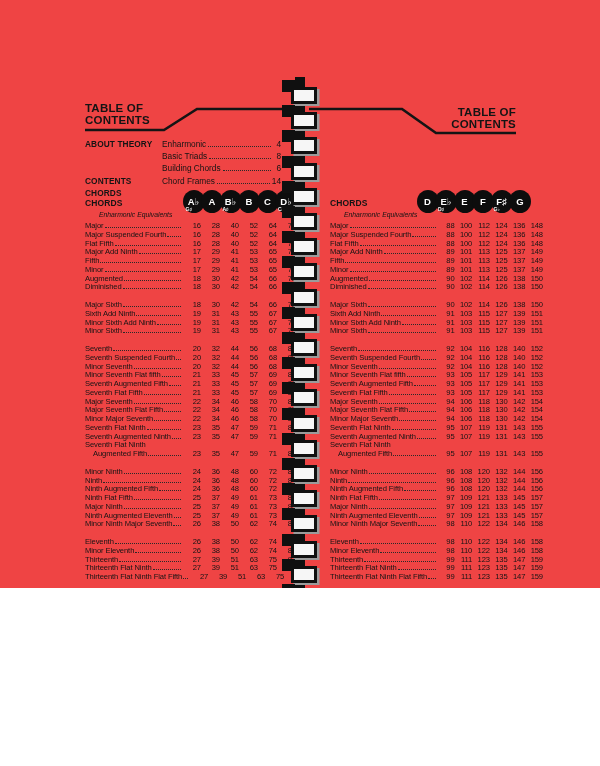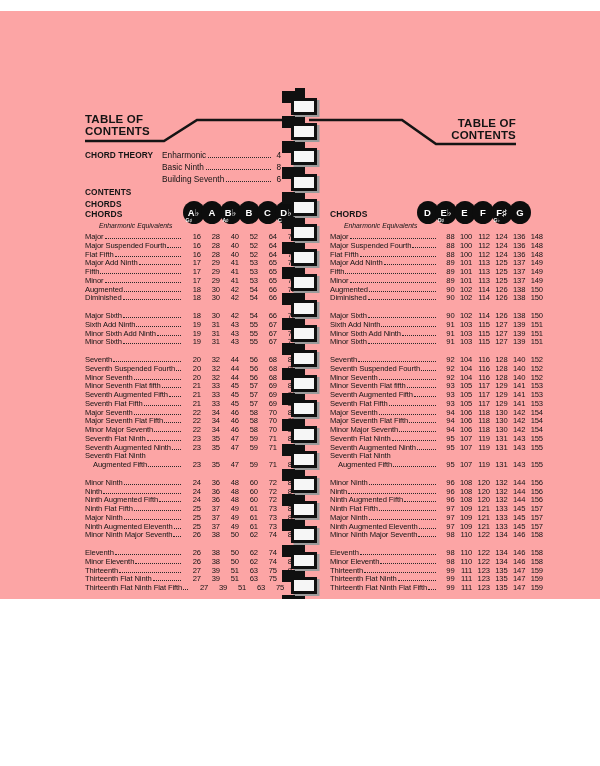--- a/index.html
+++ b/index.html
@@ -1,17 +1,17 @@
 <!DOCTYPE html>
 <html><head>
 <meta charset="utf-8">
 <style>
   html,body{margin:0;padding:0;background:#fff;}
-  .scan{position:relative;width:600px;height:588px;background:#fca5a5;overflow:hidden;
-        font-family:"Liberation Sans","DejaVu Sans",sans-serif;color:#141414;margin-top:11px;}
+  .scan{position:relative;width:600px;height:588px;background:#ef4444;overflow:hidden;
+        font-family:"Liberation Sans","DejaVu Sans",sans-serif;color:#141414;}
   .tablines{position:absolute;left:0;top:0;pointer-events:none;}
 
   .page{position:absolute;top:100px;height:650px;}
   .page.left{left:85px;width:211px;}
   .page.right{left:330px;width:213px;}
 
   .tab-title{position:absolute;top:3px;left:0;font-weight:bold;font-size:11.5px;line-height:11.5px;letter-spacing:.2px;}
   .page.right .tab-title{left:auto;right:27px;text-align:right;top:7px;}
 
   .theory{position:absolute;top:39px;left:0;width:196px;}
@@ -68,41 +68,48 @@
   </svg>
 
   <div class="page left">
     <div class="tab-title">
       <div>TABLE OF</div>
       <div>CONTENTS</div>
     </div>
 
     <div class="theory">
         <div class="section">
-          <div class="sec-label">CHORD THEORY</div>
+          <div class="sec-label">ABOUT THEORY</div>
           <div class="sec-entries">
             <div class="entry">
               <span class="e-title">Enharmonic</span>
               <span class="dots"></span>
               <span class="e-page">4</span>
             </div>
             <div class="entry">
-              <span class="e-title">Basic Ninth</span>
+              <span class="e-title">Basic Triads</span>
               <span class="dots"></span>
               <span class="e-page">8</span>
             </div>
             <div class="entry">
-              <span class="e-title">Building Seventh</span>
+              <span class="e-title">Building Chords</span>
               <span class="dots"></span>
               <span class="e-page">6</span>
             </div>
           </div>
         </div>
         <div class="section">
           <div class="sec-label">CONTENTS CHORDS</div>
+          <div class="sec-entries">
+            <div class="entry">
+              <span class="e-title">Chord Frames</span>
+              <span class="dots"></span>
+              <span class="e-page">14</span>
+            </div>
+          </div>
         </div>
       </div>
 
     <div class="chords-head">
       <span class="chords-label">CHORDS</span>
       <span class="enh">Enharmonic Equivalents</span>
       <div class="keys" data-side="left_page">
           <div class="badge">
             <span class="b-main">A♭</span>
             <span class="b-sub">G♯</span>

